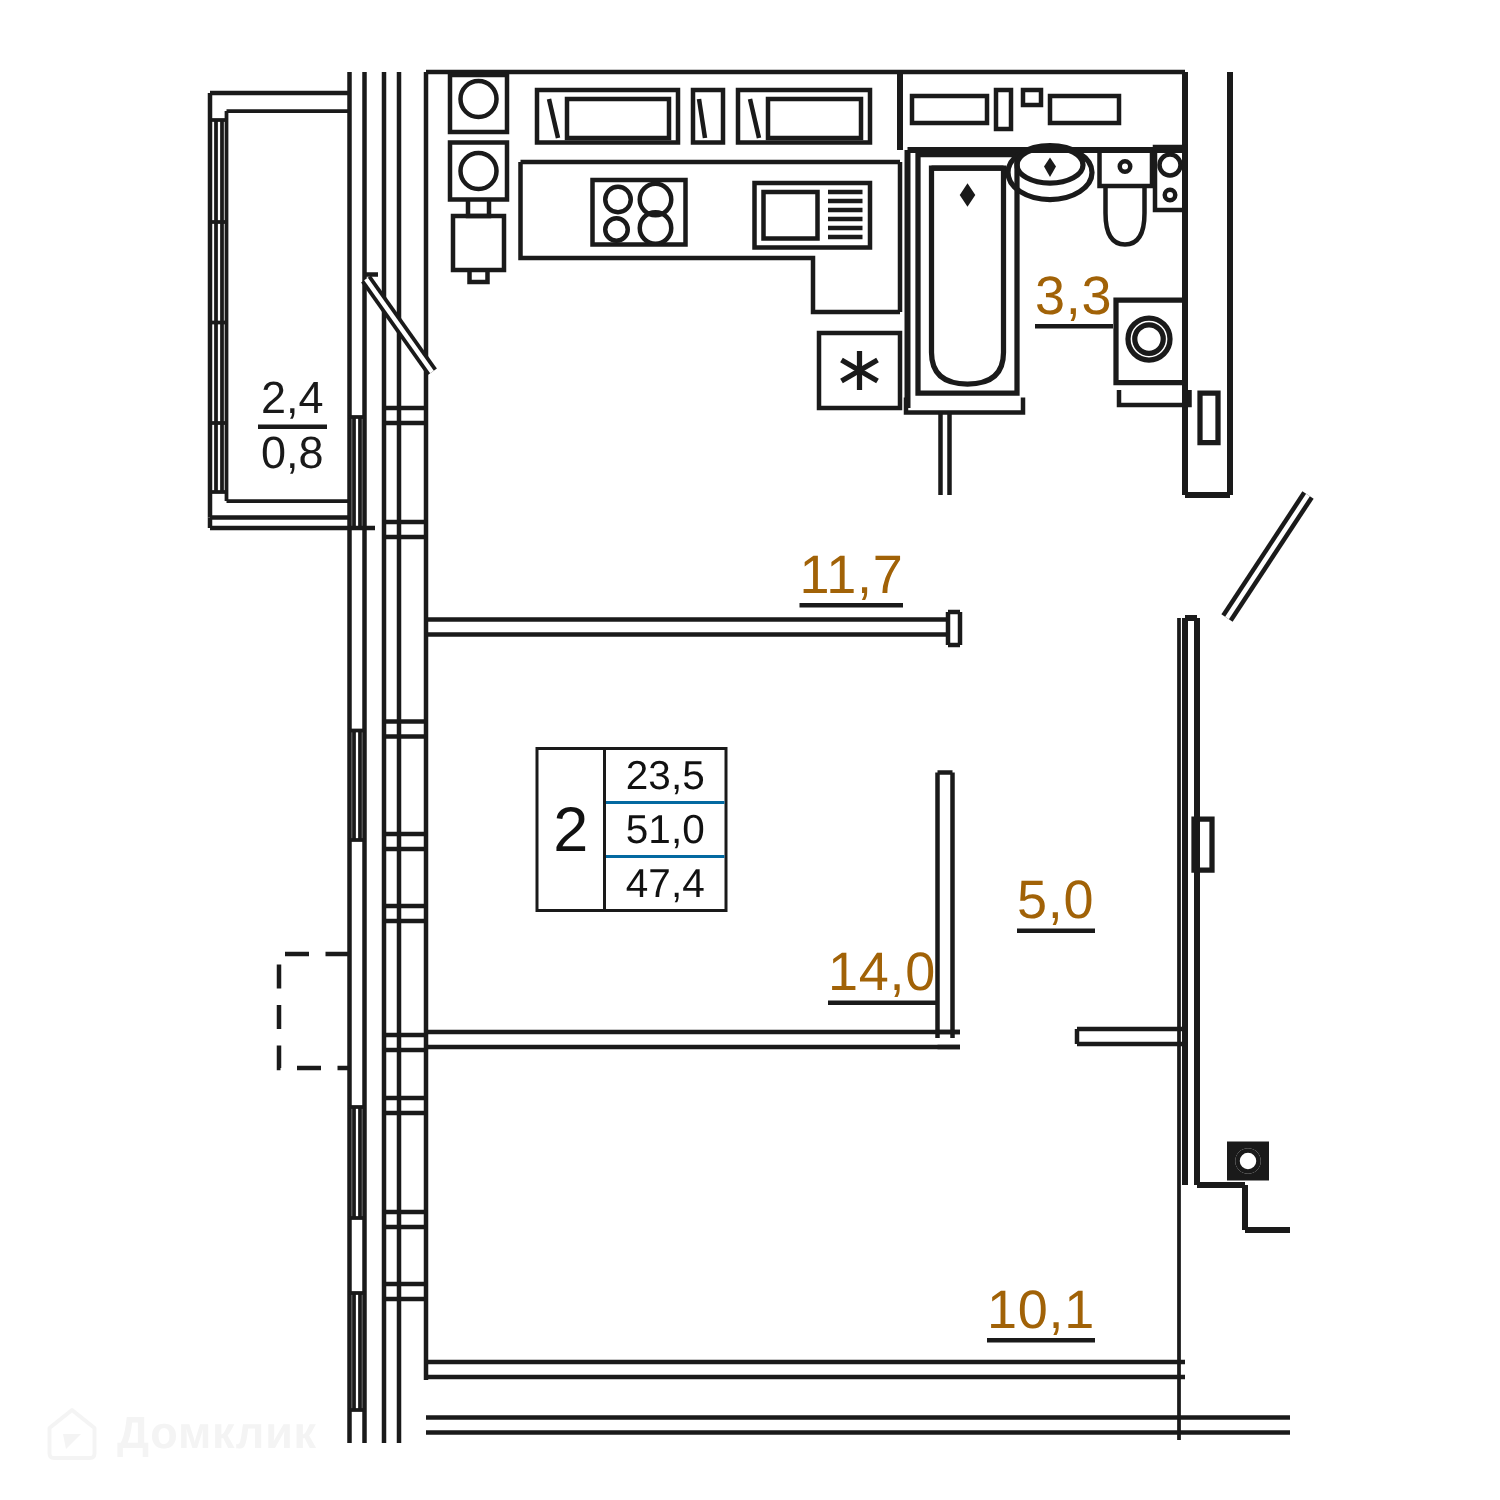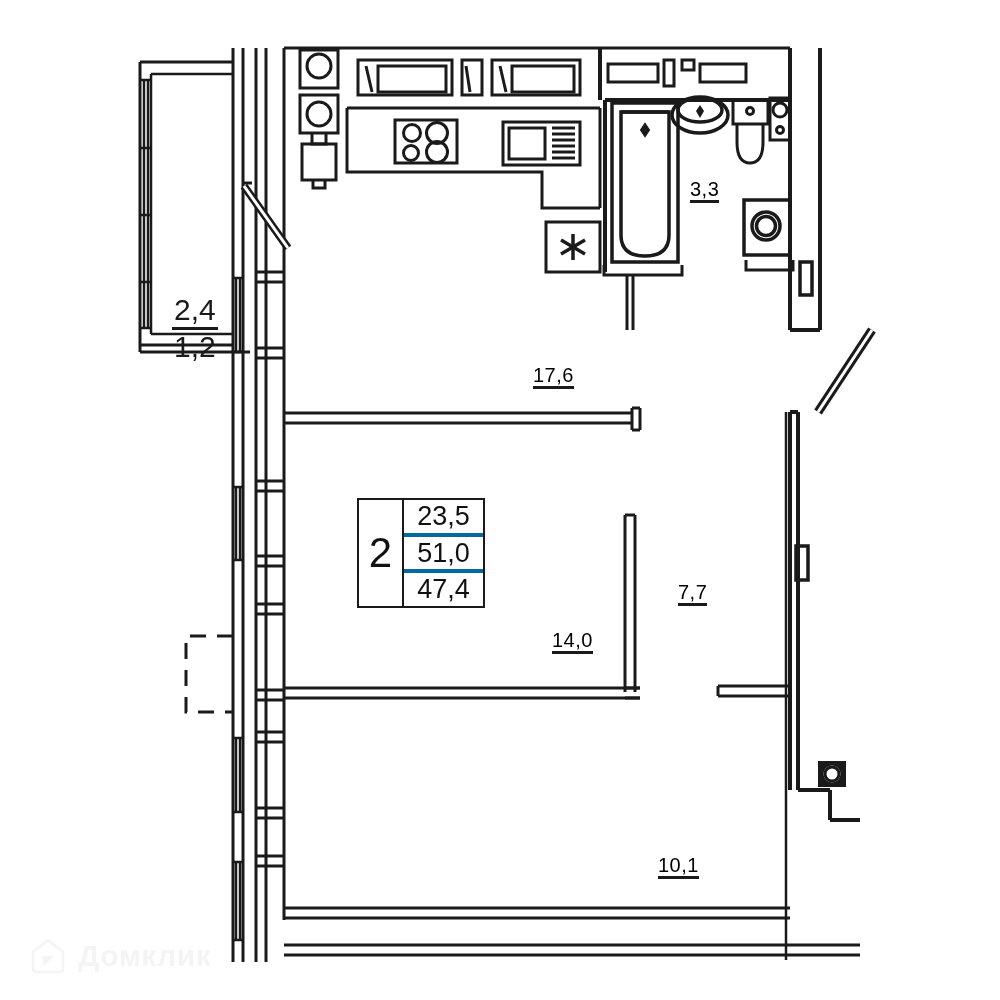--- a/index.html
+++ b/index.html
@@ -21,37 +21,36 @@
     position: absolute;
     left: 0;
     top: 0;
     width: 1000px;
     height: 1000px;
     display: block;
   }
   .area-label {
     position: absolute;
     font-family: "Liberation Sans", sans-serif;
-    font-size: 20px;
-    color: #000000;
+    font-size: 36px;
+    color: #a16207;
     letter-spacing: 0.5px;
     white-space: nowrap;
     border-bottom: 3px solid #1a1a1a;
     padding-bottom: 1px;
     line-height: 1.0;
   }
   .balcony-label {
     position: absolute;
     font-family: "Liberation Sans", sans-serif;
     font-size: 30px;
     color: #1a1a1a;
     white-space: nowrap;
     text-align: center;
     line-height: 1.05;
-    margin-top: 44px;
   }
   .balcony-label .num-top {
     display: block;
     border-bottom: 3px solid #1a1a1a;
     padding: 0 2px 1px 2px;
   }
   .balcony-label .num-bot {
     display: block;
     padding: 1px 2px 0 2px;
   }
@@ -83,21 +82,21 @@
     flex-direction: column;
     box-sizing: border-box;
   }
   .info-area-cell {
     flex: 1;
     display: flex;
     align-items: center;
     justify-content: center;
     font-size: 27px;
     color: #111;
-    border-bottom: 4px solid #0369a1;
+    border-bottom: 2px solid #0369a1;
     box-sizing: border-box;
   }
   .info-area-cell:last-child {
     border-bottom: none;
     text-align: center;
   }
   
   #watermark {
     position: absolute;
     left: 28px;
@@ -430,33 +429,33 @@
       </g>
 
       <g stroke-width="3">
         <path d="M284 945 L860 945"></path>
         <path d="M284 955 L860 955"></path>
       </g>
     </g>
 
   </svg>
 
-  <div class="area-label" style="left:533px; top:365px;">17,6</div>
+  <div class="area-label" style="left:533px; top:365px;">11,7</div>
 
   <div class="area-label" style="left:690px; top:179px;">3,3</div>
 
-  <div class="area-label" style="left:678px; top:582px;">7,7</div>
+  <div class="area-label" style="left:678px; top:582px;">5,0</div>
 
   <div class="area-label" style="left:552px; top:630px;">14,0</div>
 
   <div class="area-label" style="left:658px; top:855px;">10,1</div>
 
   <div class="balcony-label" style="left:172px; top:250px;">
     <span class="num-top">2,4</span>
-    <span class="num-bot">1,2</span>
+    <span class="num-bot">0,8</span>
   </div>
 
   <div id="info-table">
     <div id="info-rooms">2</div>
     <div id="info-areas">
       <div class="info-area-cell">23,5</div>
       <div class="info-area-cell">51,0</div>
       <div class="info-area-cell">47,4</div>
     </div>
   </div>

